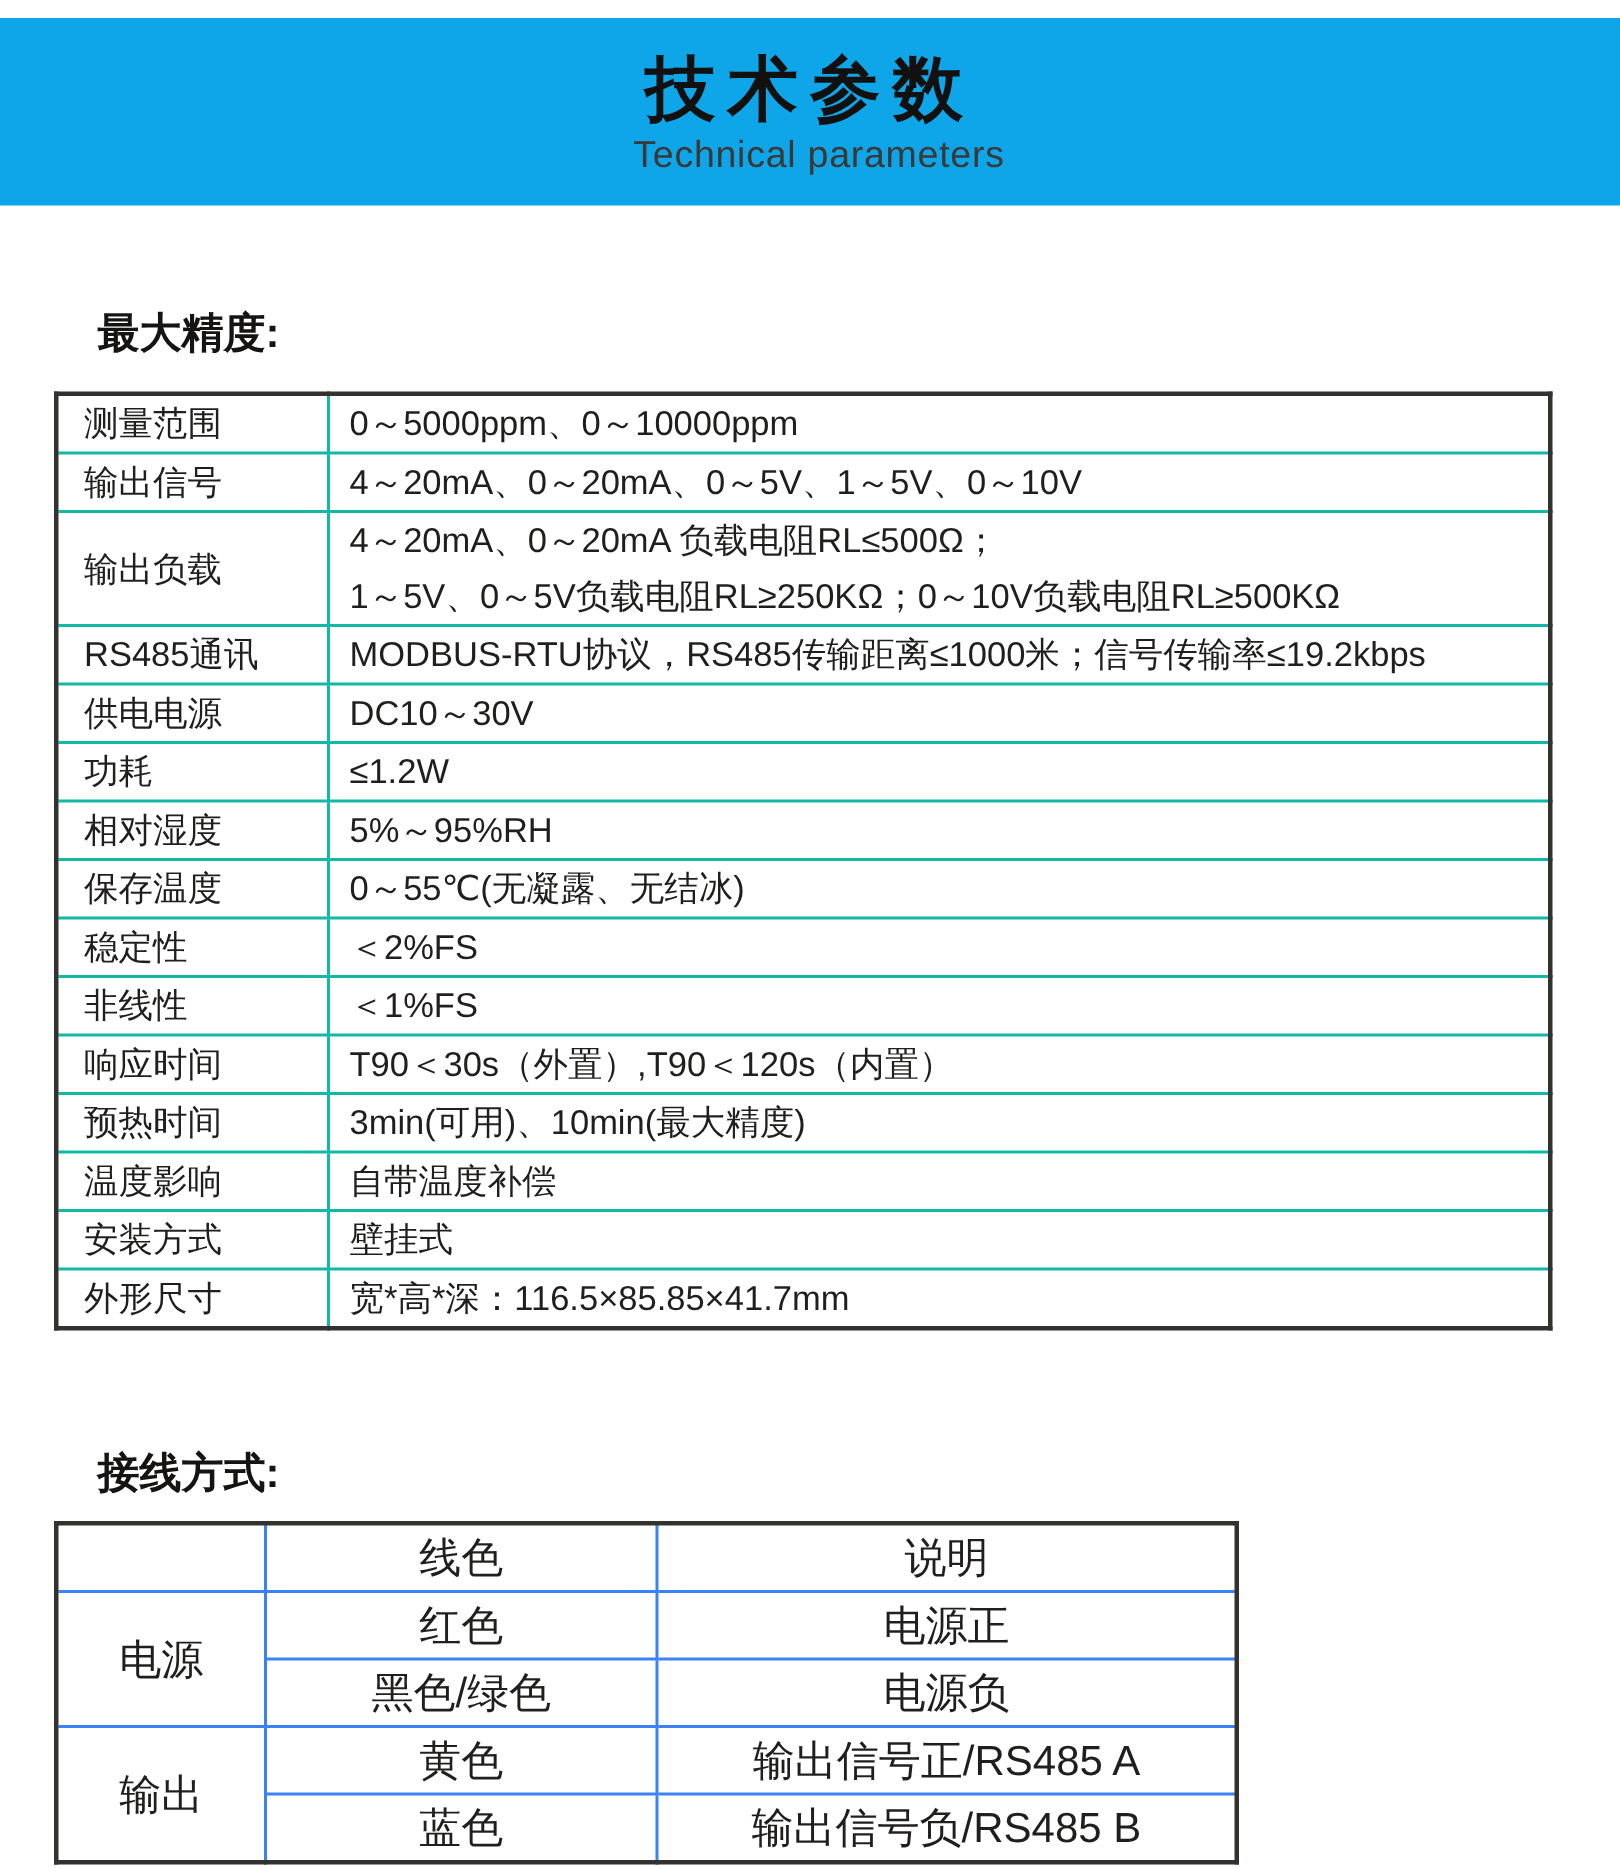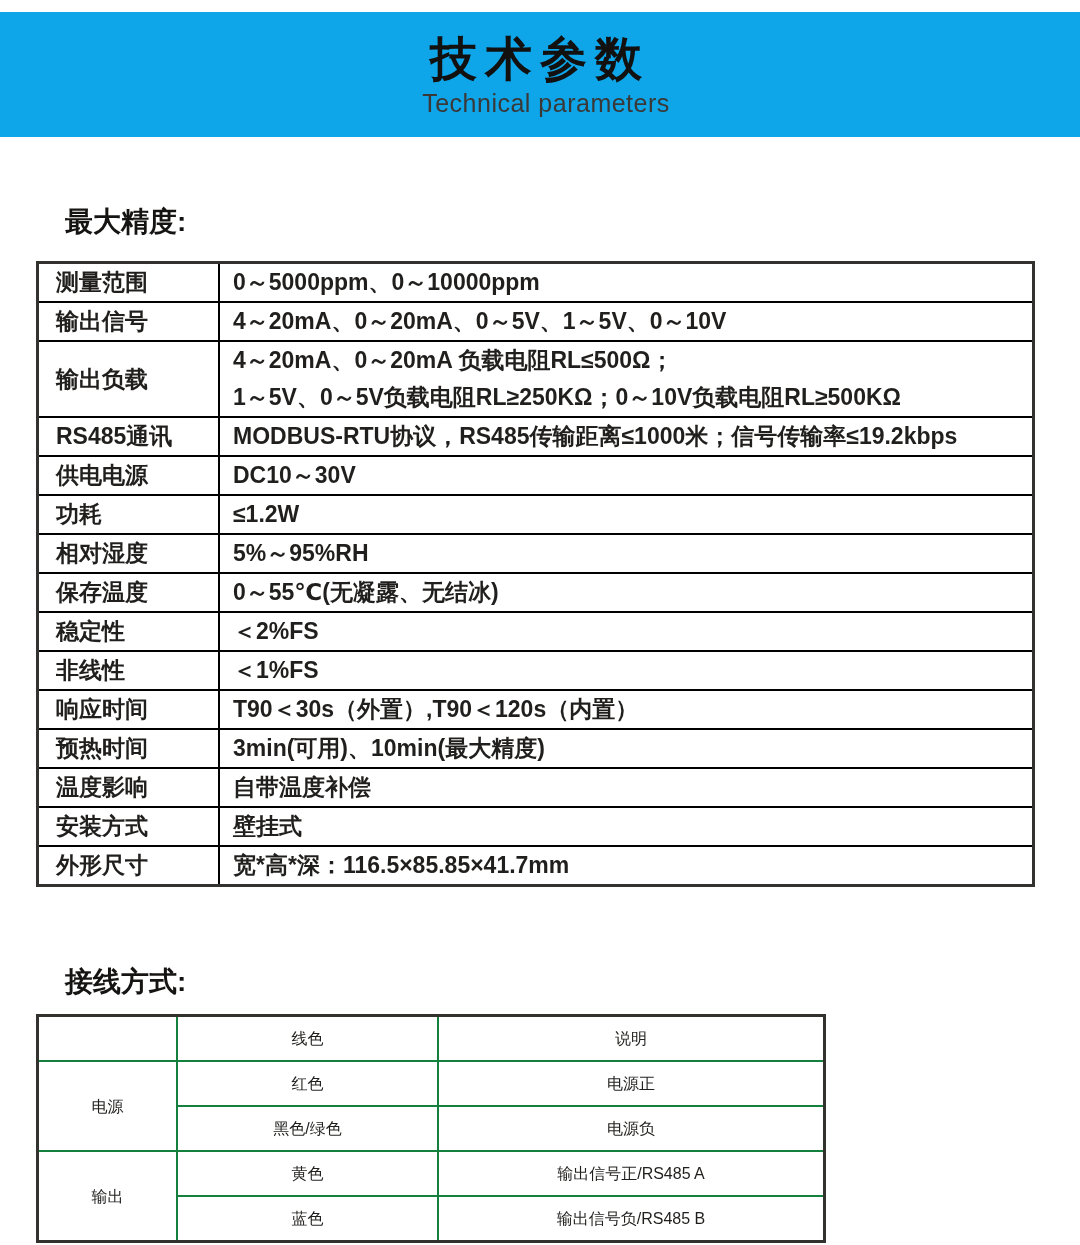--- a/index.html
+++ b/index.html
@@ -29,38 +29,38 @@
   }
   #spec-heading{top:203px;}
   #wiring-heading{top:963px;}
 
   table{border-collapse:collapse;table-layout:fixed;background:#ffffff;}
   #spec-table{
     position:absolute;left:36px;top:261px;width:999px;
     border:3px solid #34322e;
   }
   #spec-table td{
-    border:2px solid #000000;
+    border:2px solid #14b8a6;
     font-size:23px;color:#201f1d;
     height:37px;line-height:37px;
     vertical-align:middle;
-    overflow:hidden;white-space:nowrap;font-weight:bold;
+    overflow:hidden;white-space:nowrap;
   }
   #spec-table td.label{width:158px;padding:0 4px 0 17px;}
   #spec-table td.value{padding:0 6px 0 13px;border-radius:19px;}
   #spec-table tr.tall td{height:74px;}
   #spec-table tr.tall td.value{white-space:pre-line;line-height:37px;}
 
   #wiring-table{
     position:absolute;left:36px;top:1014px;width:774px;
     border:3px solid #34322e;
   }
   #wiring-table td,#wiring-table th{
-    border:2px solid #15803d;
-    font-size:16px;font-weight:normal;color:#201f1d;
+    border:2px solid #3b82f6;
+    font-size:28px;font-weight:normal;color:#201f1d;
     height:41px;line-height:41px;
     text-align:center;vertical-align:middle;
     overflow:hidden;white-space:nowrap;
   }
   #wiring-table .c1{width:135px;}
   #wiring-table .c2{width:257px;}
   #wiring-table .c3{width:382px;}
 </style>
 </head>
 <body>

